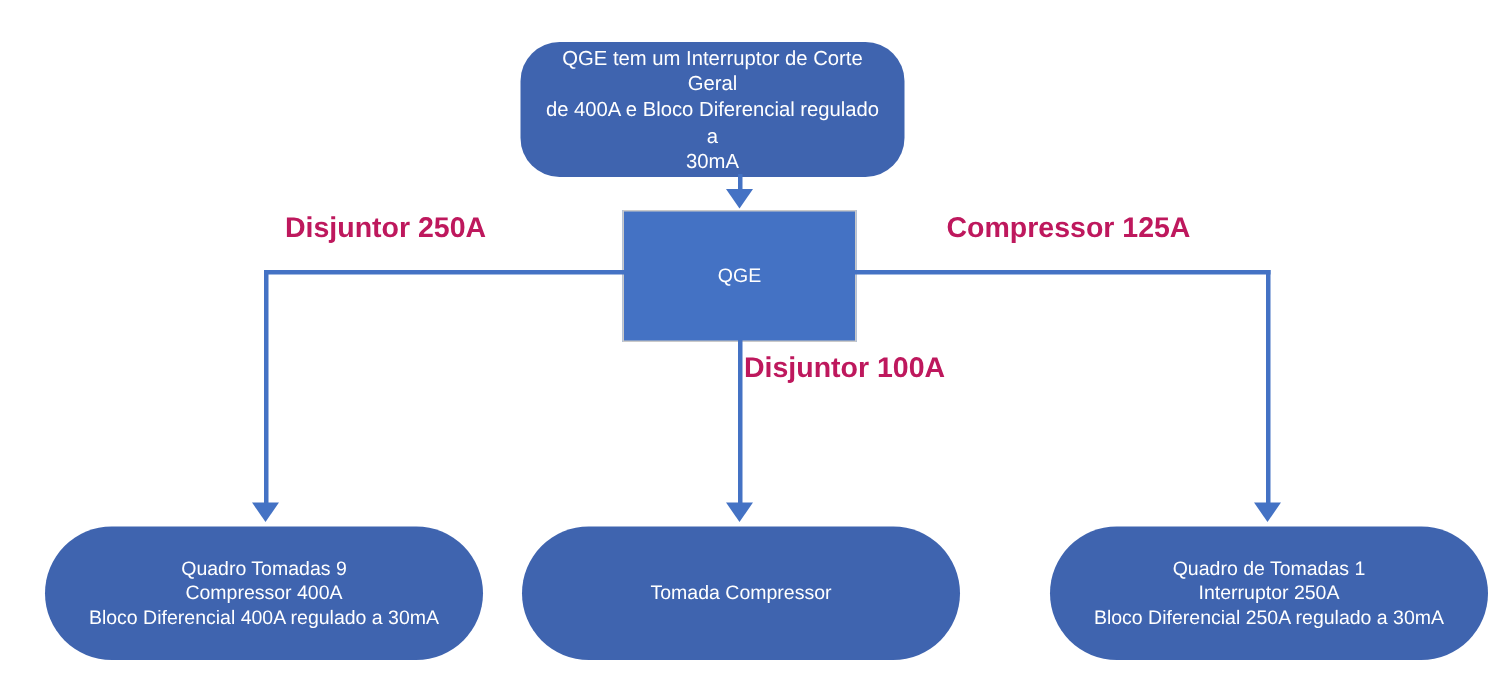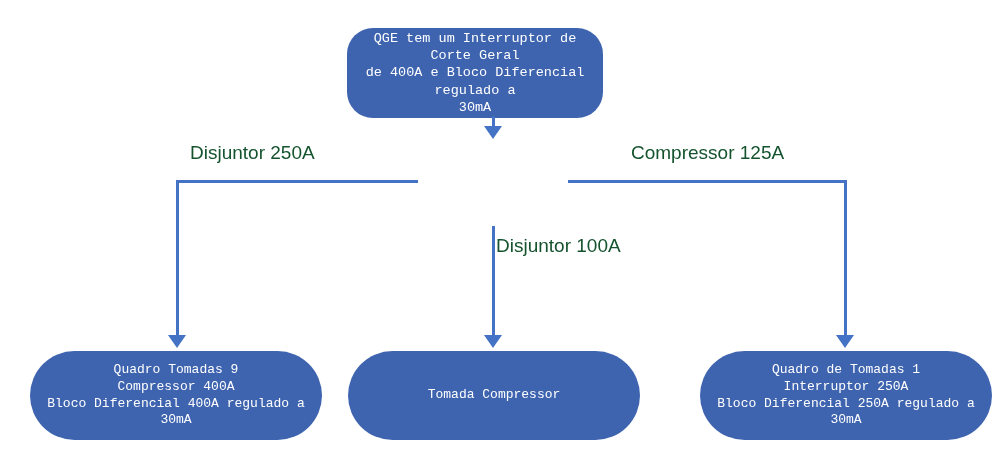--- a/index.html
+++ b/index.html
@@ -45,60 +45,63 @@
     text-align: center;
     color: #ffffff;
     line-height: 1.28;
   }
 
   .node-rounded {
     background: #3F64AF;
     border-radius: 999px;
     font-size: 13px;
     padding: 4px 16px;
-    font-family: Liberation Mono, monospace;
   }
 
   .node-rect {
     background: #4472C4;
     border: 1px solid #c9c9c9;
     font-size: 13px;
   }
 
   .node-top {
     font-size: 13.5px;
     border-radius: 26px;
   }
 
   
   .edge-label {
     position: absolute;
-    color: #14532d;
+    color: #be185d;
     font-size: 19px;
     white-space: nowrap;
+    font-weight: bold;
   }
 
   .nl { display: block; }
 </style>
 </head>
 <body>
 
 <div id="canvas">
 
   <div class="node node-rounded node-top" style="left:347px; top:28px; width:256px; height:90px;">
     <div>
       <span class="nl">QGE tem um Interruptor de Corte Geral</span>
       <span class="nl">de 400A e Bloco Diferencial regulado a</span>
       <span class="nl">30mA</span>
     </div>
   </div>
 
   <div class="conn-v" style="left:492px; top:116px; height:14px;"></div>
   <div class="arrowhead-down" style="left:484px; top:126px;"></div>
 
+  <div class="node node-rect" style="left:415px; top:140px; width:156px; height:88px;">
+    <span>QGE</span>
+  </div>
 
   <div class="conn-h" style="left:176px; top:180px; width:242px;"></div>
   <div class="conn-v" style="left:176px; top:180px; height:157px;"></div>
   <div class="arrowhead-down" style="left:168px; top:335px;"></div>
   <div class="edge-label" style="left:190px; top:142px;">Disjuntor 250A</div>
 
   <div class="conn-h" style="left:568px; top:180px; width:279px;"></div>
   <div class="conn-v" style="left:844px; top:180px; height:157px;"></div>
   <div class="arrowhead-down" style="left:836px; top:335px;"></div>
   <div class="edge-label" style="left:631px; top:142px;">Compressor 125A</div>

